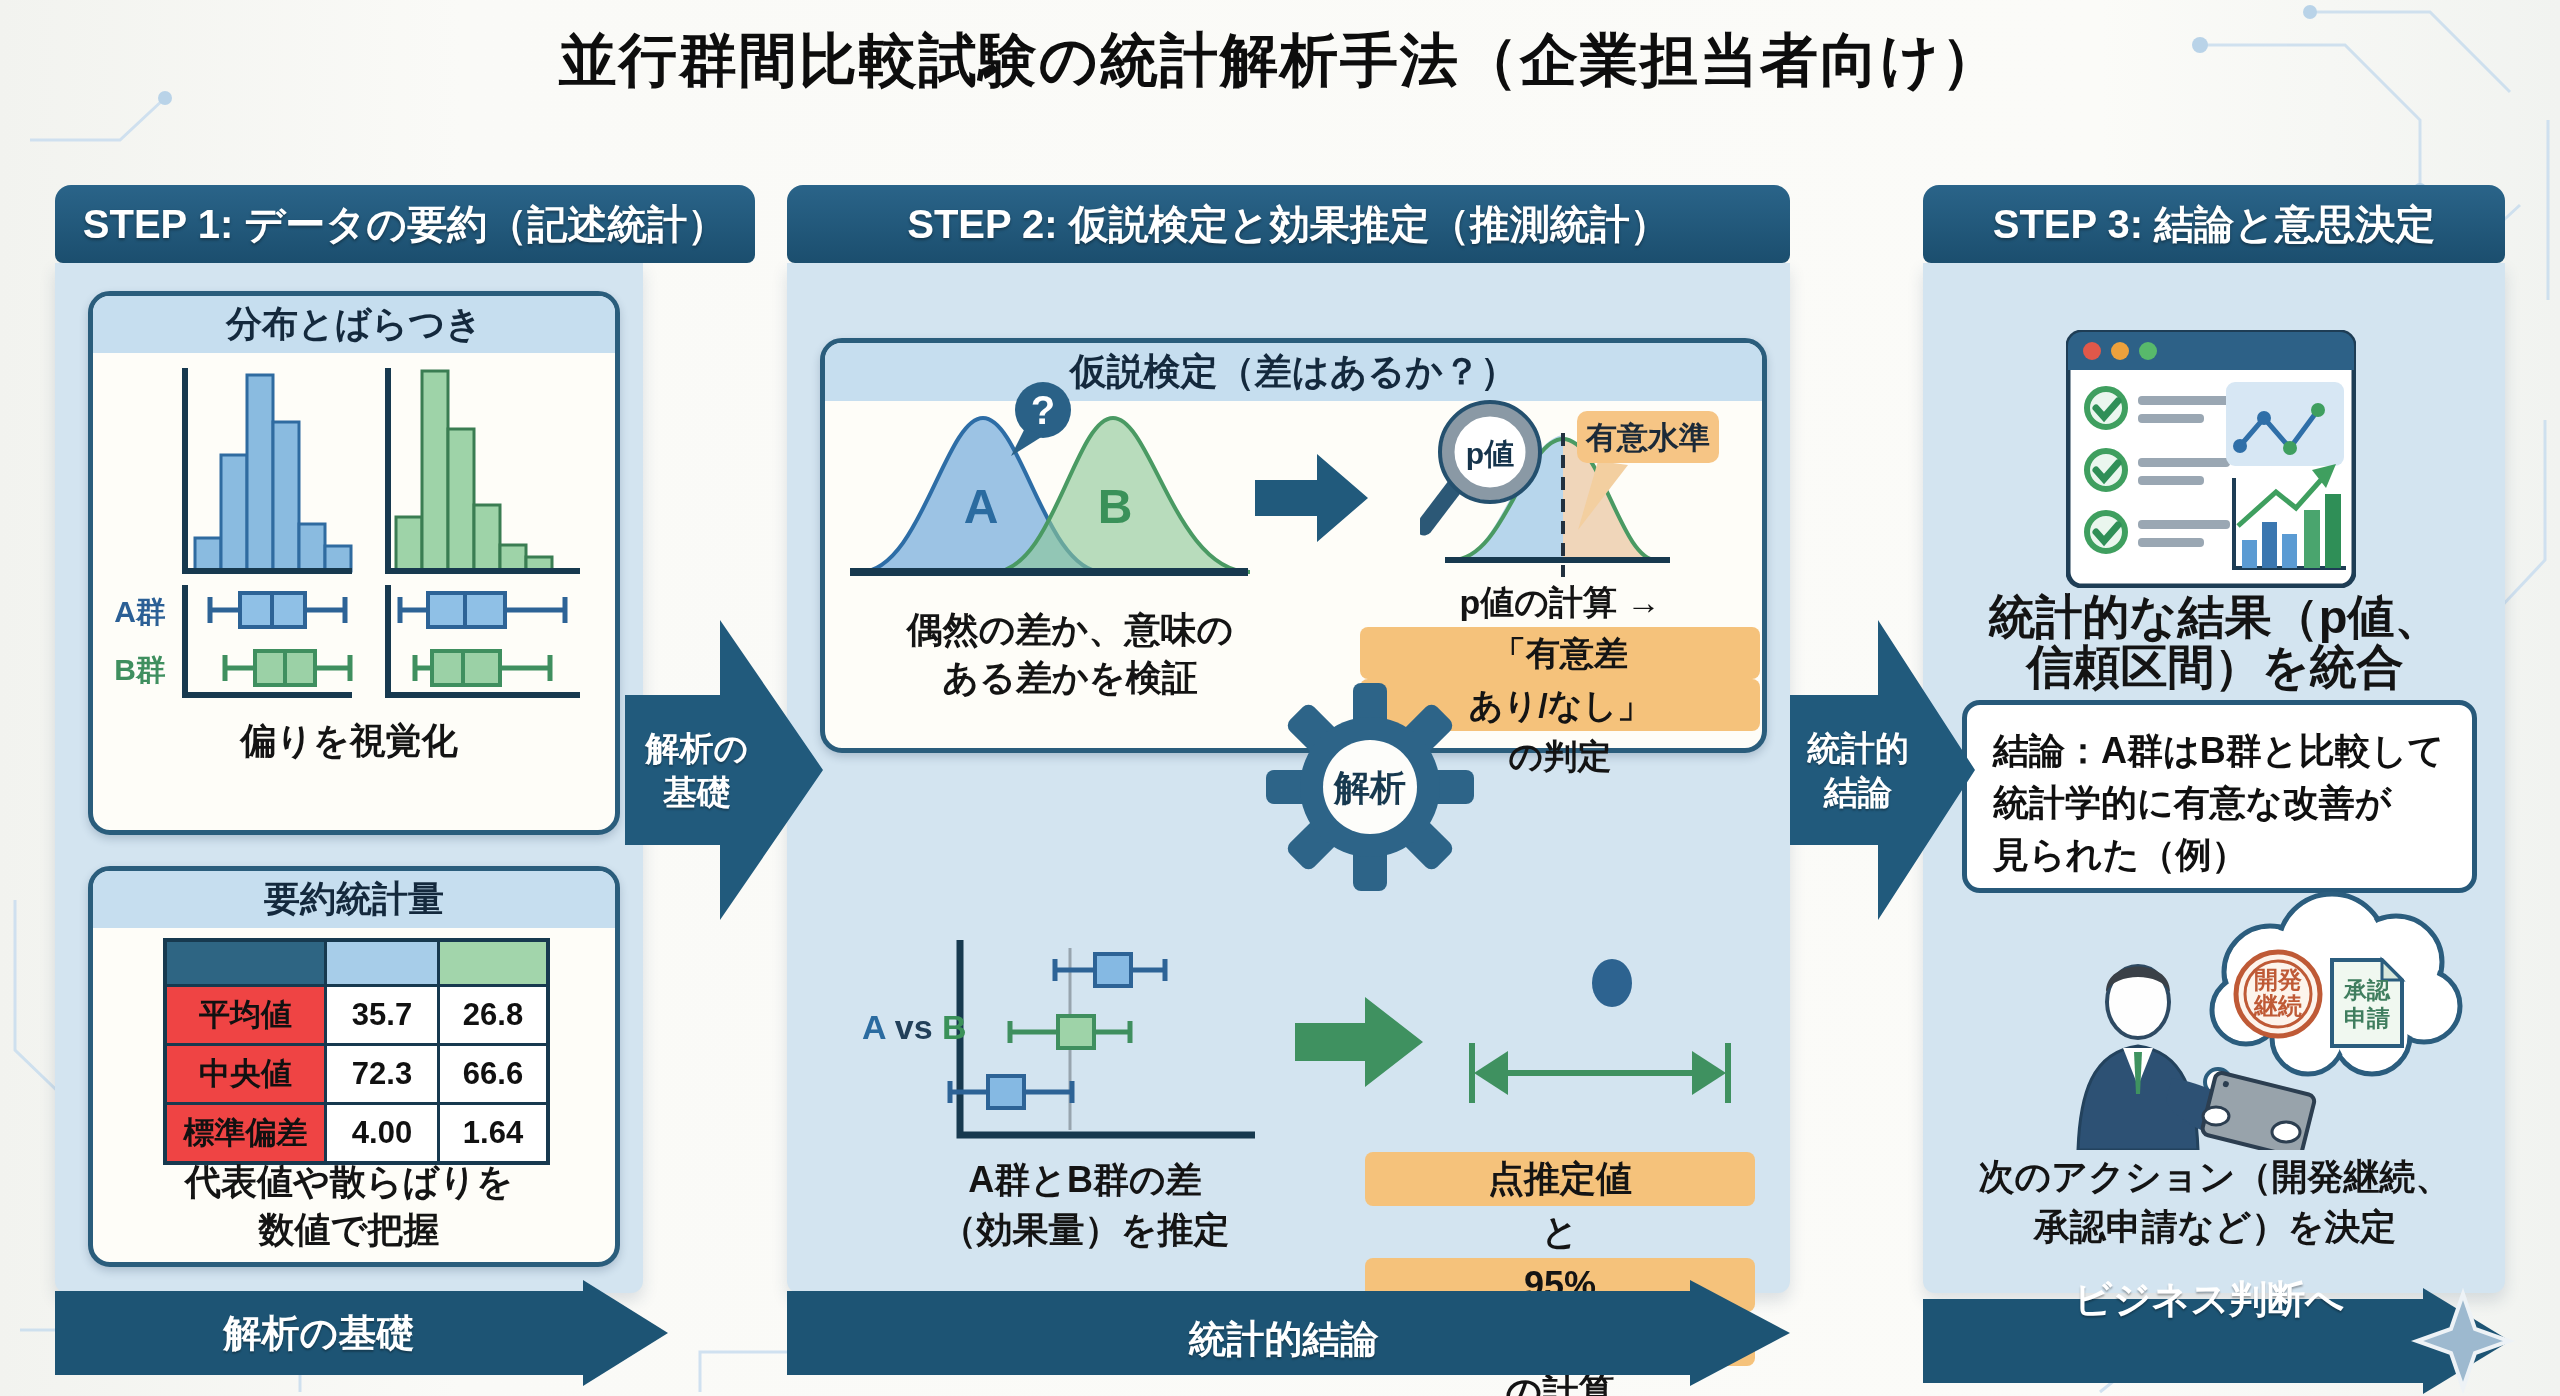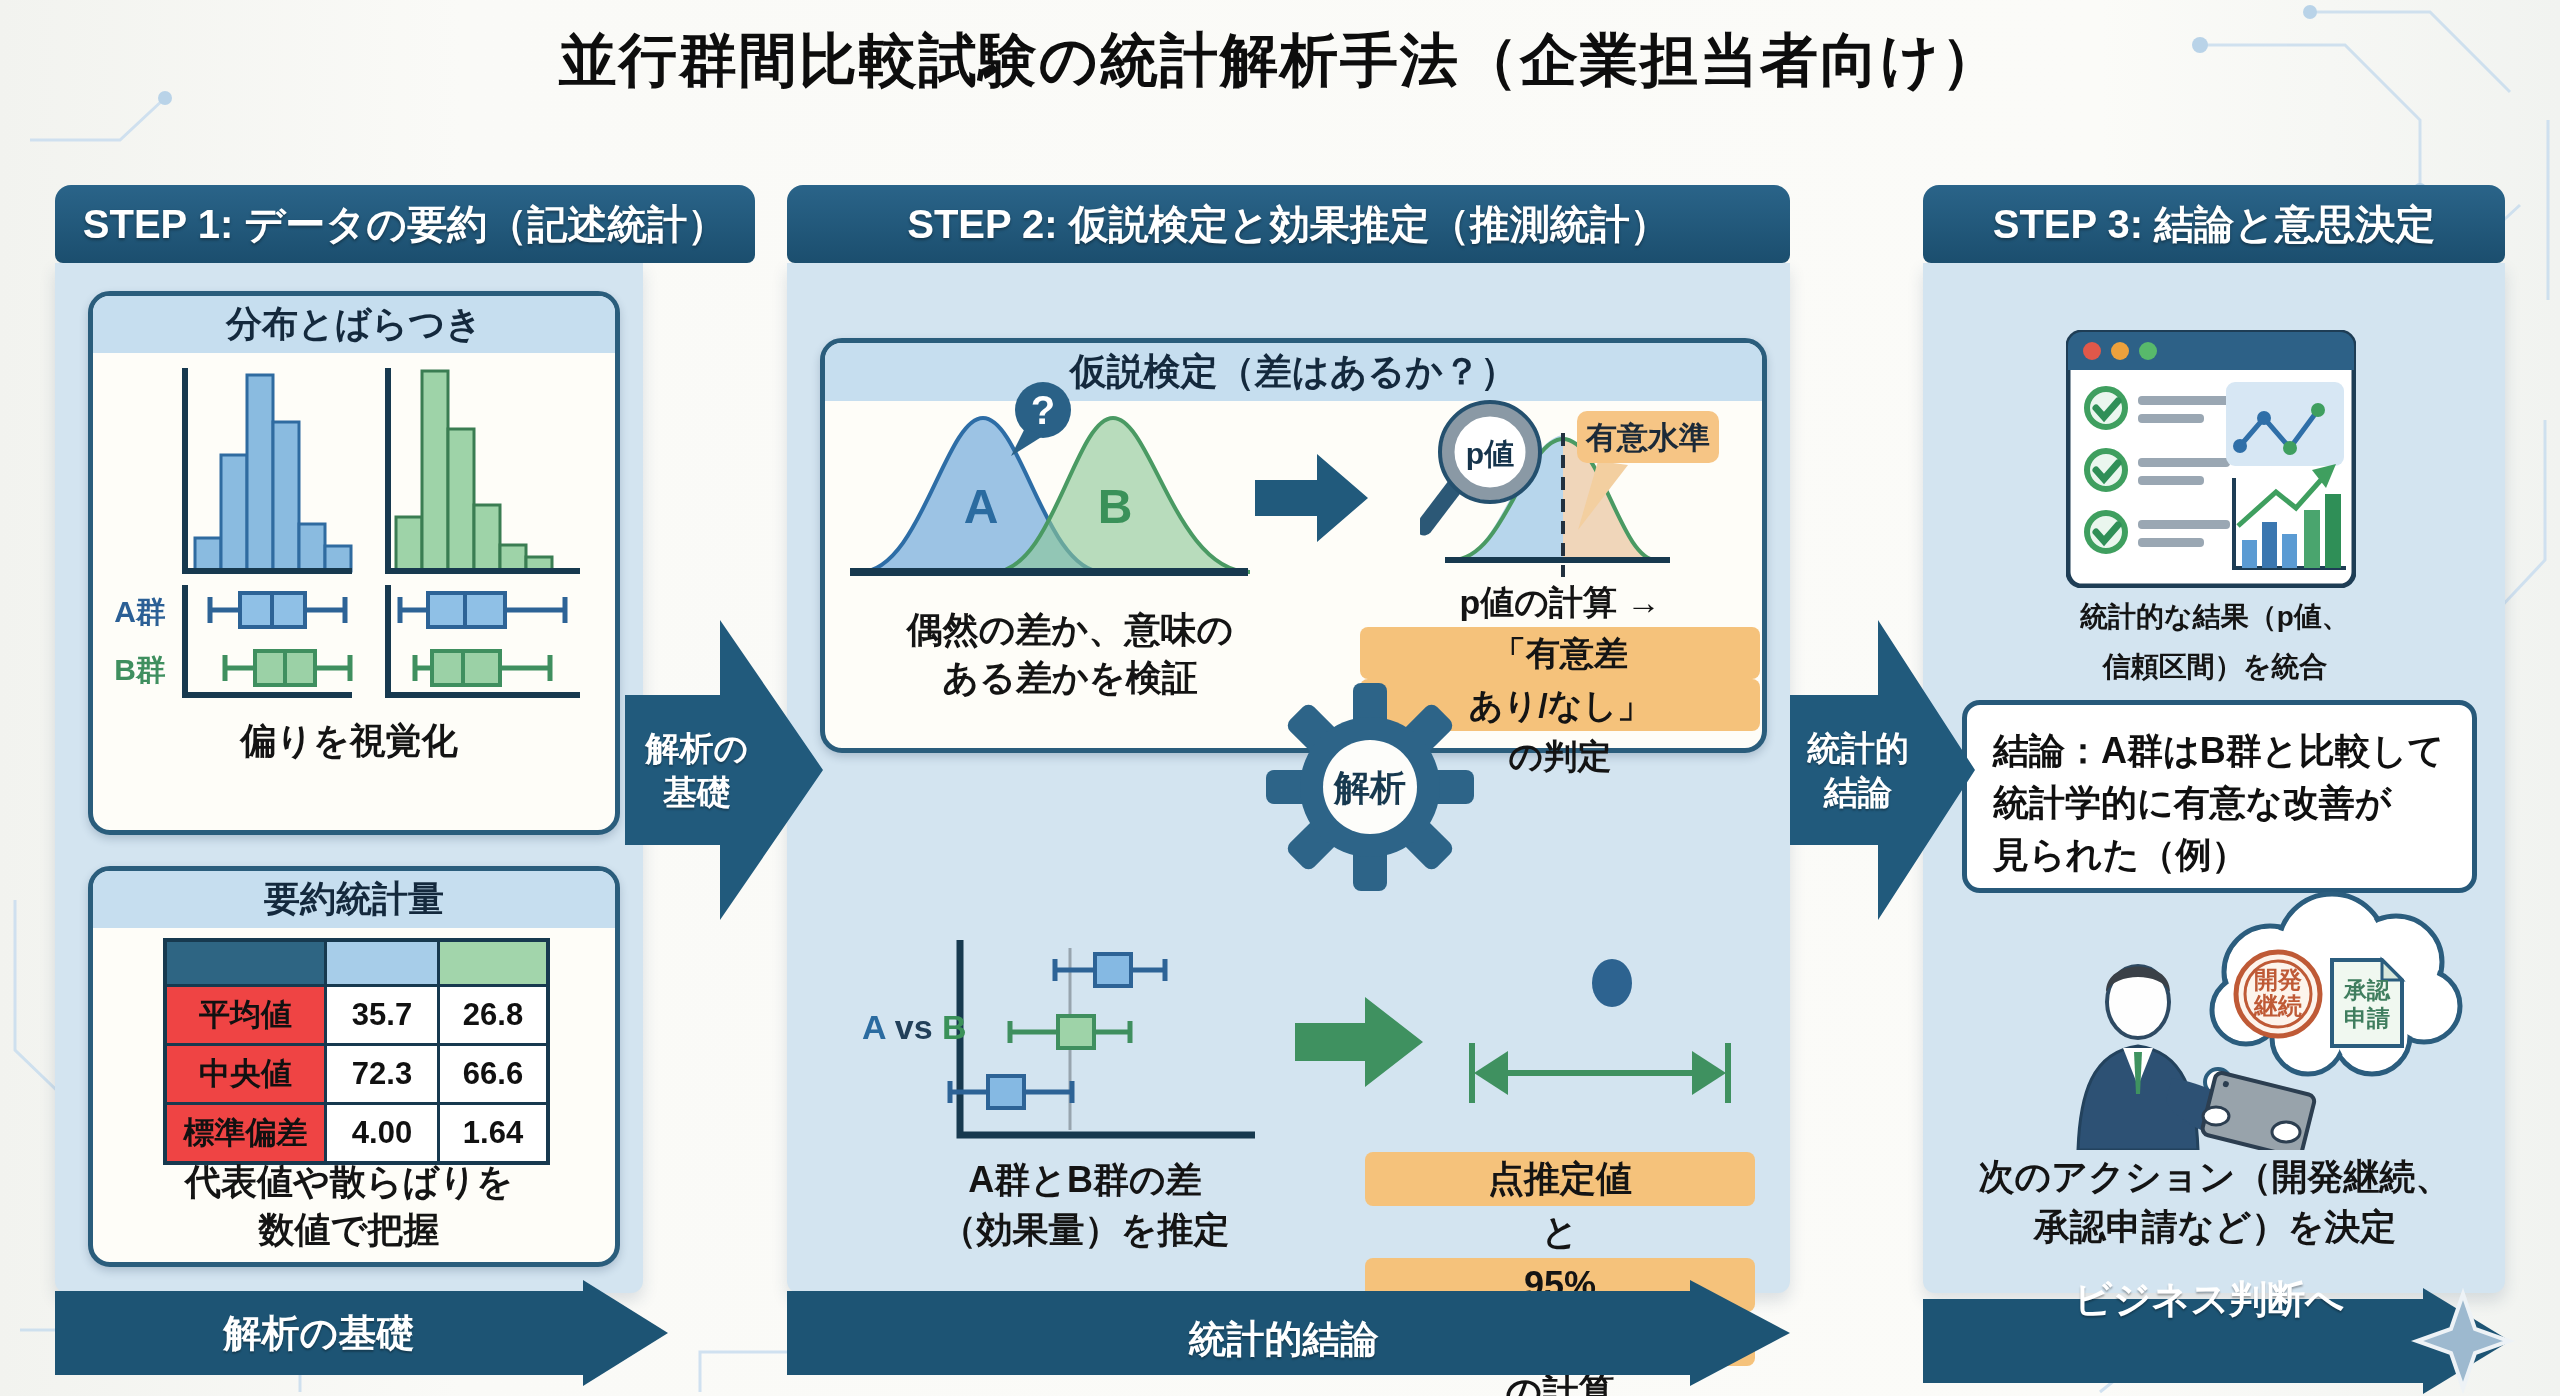--- a/index.html
+++ b/index.html
@@ -368,21 +368,21 @@
       <path d="M168,148 V238 H280" stroke="#1e3d55" stroke-width="4" fill="none"></path>
       <rect x="176" y="210" width="15" height="28" fill="#5b9bd3"></rect>
       <rect x="196" y="192" width="15" height="46" fill="#3b77b0"></rect>
       <rect x="216" y="204" width="15" height="34" fill="#5b9bd3"></rect>
       <rect x="238" y="180" width="16" height="58" fill="#4aa56e"></rect>
       <rect x="259" y="164" width="16" height="74" fill="#2f8f57"></rect>
       <polyline points="172,196 210,162 230,178 262,142" fill="none" stroke="#3f9f5f" stroke-width="5"></polyline>
       <polygon points="270,134 246,140 260,158" fill="#3f9f5f"></polygon>
     </g>
   </svg>
-  <div class="cap" style="left:1950px;top:592px;width:530px;font-size:28px;line-height:50px;">
+  <div class="cap" style="left:1950px;top:592px;width:530px;font-size:47px;line-height:50px;">
     <span>統計的な結果（p値、</span>
     <span>信頼区間）を統合</span>
   </div>
 
   <div class="abs conc" style="left:1962px;top:700px;width:453px;height:143px;">
     <span>結論：A群はB群と比較して</span>
     <span>統計学的に有意な改善が</span>
     <span>見られた（例）</span>
   </div>
 

